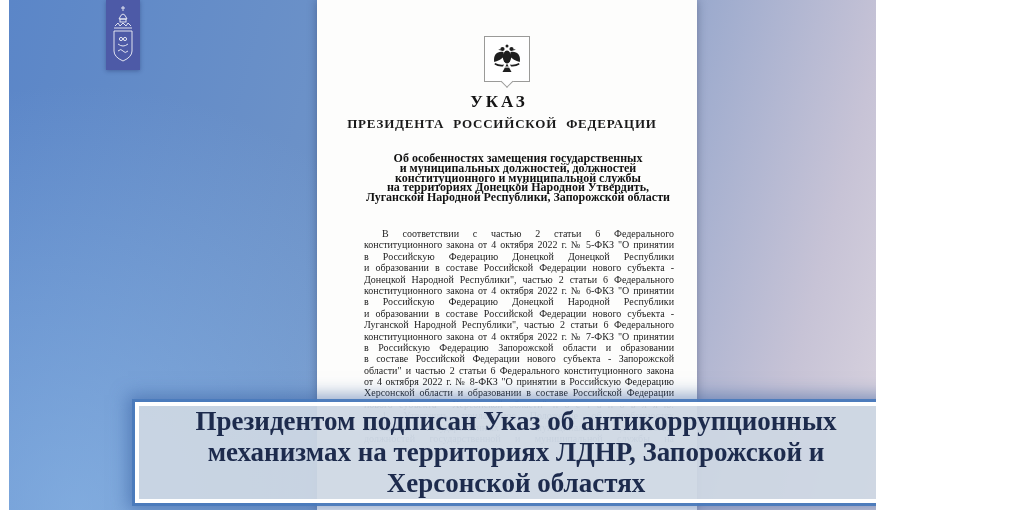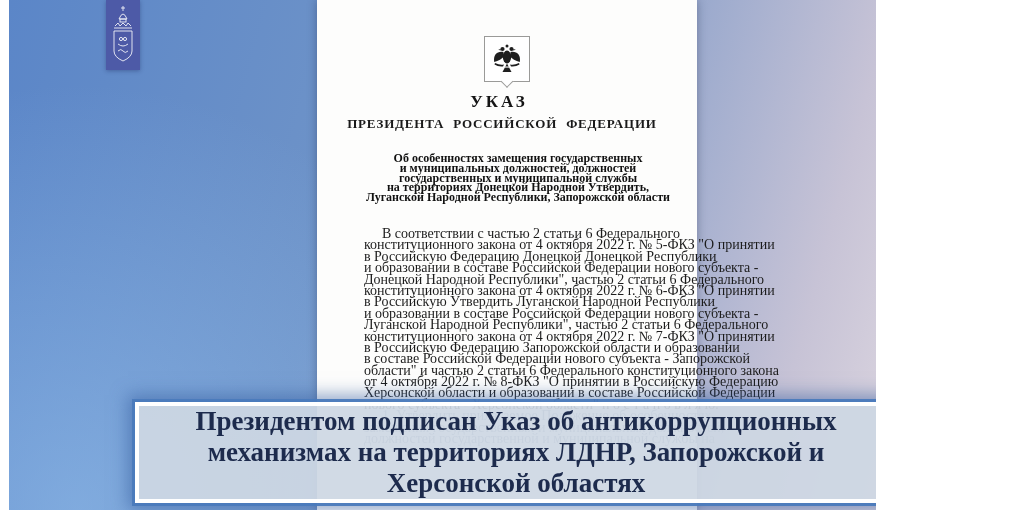--- a/index.html
+++ b/index.html
@@ -49,21 +49,21 @@
     font-size: 13px; font-weight: bold; letter-spacing: 0.8px; word-spacing: 5px; color: #1a1a1a;
   }
 
   .doc-subject {
     position: absolute; top: 154px; left: 42px; right: 20px; text-align: center;
     font-size: 12px; font-weight: bold; color: #111; line-height: 9.8px;
   }
 
   .doc-body {
     position: absolute; top: 228px; left: 47px; right: 23px;
-    font-size: 14px; color: #1c1c1c;
+    font-size: 10px; color: #1c1c1c;
   }
   .doc-body .bline {
     height: 11.4px; line-height: 11.4px;
     text-align: justify; text-align-last: justify; white-space: nowrap;
   }
   .doc-body .bline.indent { text-indent: 18px; }
   .doc-body .bline.faint { color: #5f7291; opacity: 0.85; }
 
   
   .banner {
@@ -118,33 +118,33 @@
         <rect x="14.8" y="23.5" width="4.4" height="1.1" fill="#fff"></rect>
       </svg>
     </div>
 
     <div class="doc-title">УКАЗ</div>
     <div class="doc-subtitle">ПРЕЗИДЕНТА РОССИЙСКОЙ ФЕДЕРАЦИИ</div>
 
     <div class="doc-subject">
       <div>Об особенностях замещения государственных</div>
       <div>и муниципальных должностей, должностей</div>
-      <div>государственных и муниципальной службы</div>
+      <div>конституционного и муниципальной службы</div>
       <div>на территориях Донецкой Народной Утвердить,</div>
       <div>Луганской Народной Республики, Запорожской области</div>
     </div>
 
     <div class="doc-body">
       <div class="bline indent">В соответствии с частью 2 статьи 6 Федерального</div>
       <div class="bline">конституционного закона от 4 октября 2022 г. № 5-ФКЗ "О принятии</div>
       <div class="bline">в Российскую Федерацию Донецкой Донецкой Республики</div>
       <div class="bline">и образовании в составе Российской Федерации нового субъекта -</div>
       <div class="bline">Донецкой Народной Республики", частью 2 статьи 6 Федерального</div>
       <div class="bline">конституционного закона от 4 октября 2022 г. № 6-ФКЗ "О принятии</div>
-      <div class="bline">в Российскую Утвердить Луганской Народной Республики</div>
+      <div class="bline">в Российскую Федерацию Донецкой Народной Республики</div>
       <div class="bline">и образовании в составе Российской Федерации нового субъекта -</div>
       <div class="bline">Луганской Народной Республики", частью 2 статьи 6 Федерального</div>
       <div class="bline">конституционного закона от 4 октября 2022 г. № 7-ФКЗ "О принятии</div>
       <div class="bline">в Российскую Федерацию Запорожской области и образовании</div>
       <div class="bline">в составе Российской Федерации нового субъекта - Запорожской</div>
       <div class="bline">области" и частью 2 статьи 6 Федерального конституционного закона</div>
       <div class="bline">от 4 октября 2022 г. № 8-ФКЗ "О принятии в Российскую Федерацию</div>
       <div class="bline">Херсонской области и образовании в составе Российской Федерации</div>
       <div class="bline">нового субъекта - Херсонской области" п о с т а н о в л я ю:</div>
       <div class="bline faint indent">1. Утвердить прилагаемое Положение об особенностях</div>

